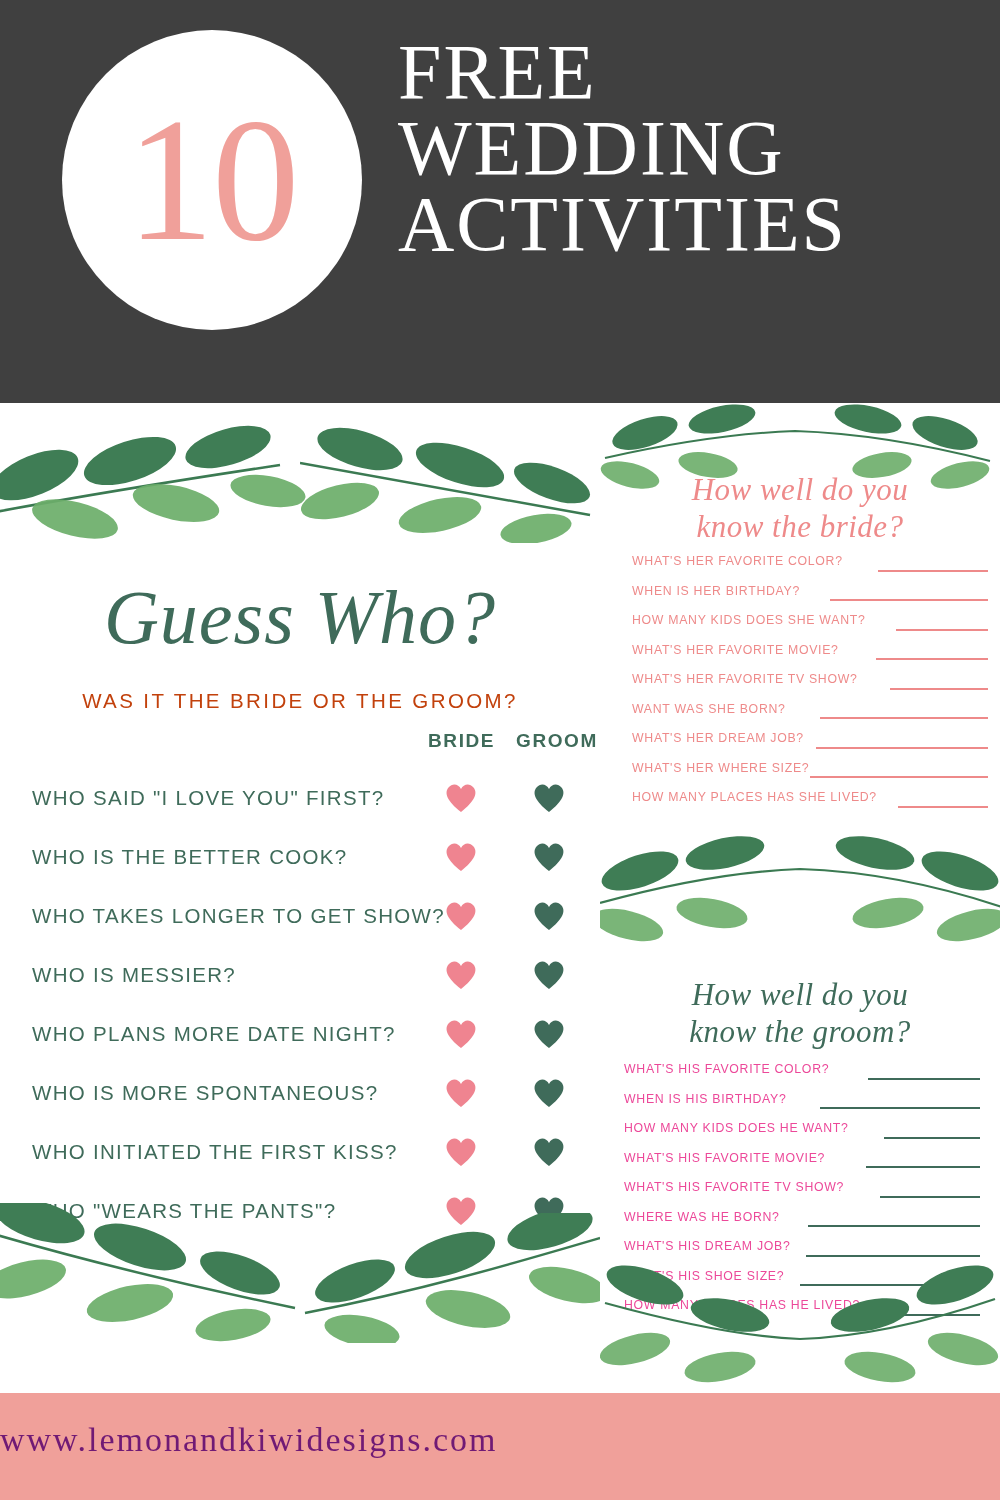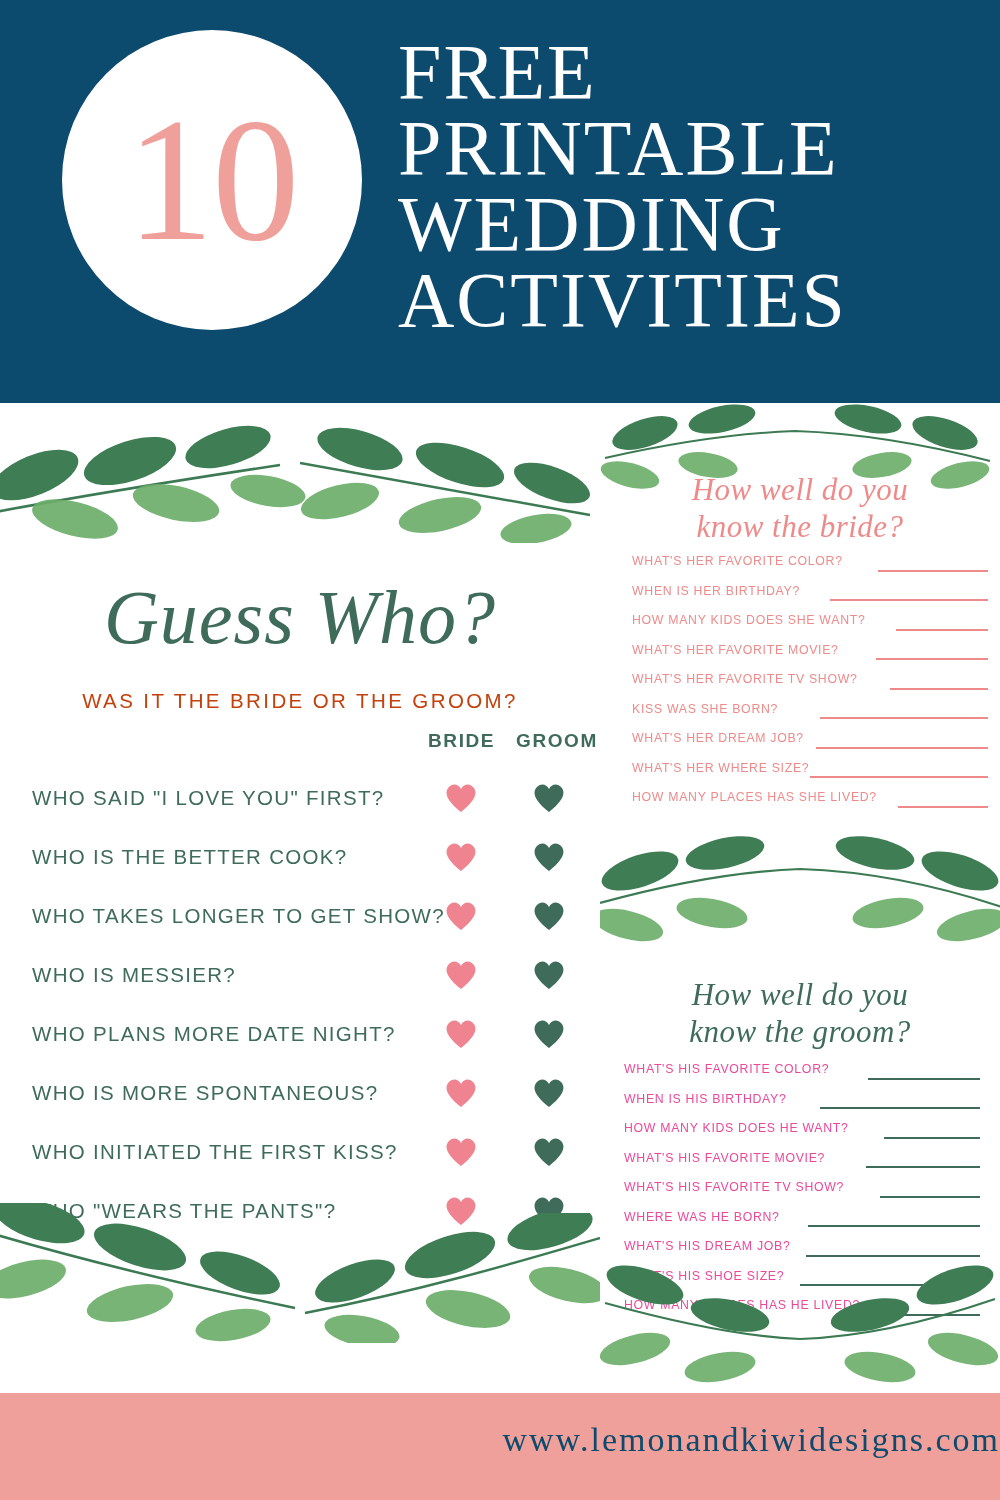--- a/index.html
+++ b/index.html
@@ -14,21 +14,21 @@
     overflow: hidden;
     position: relative;
   }
 
   
   .header {
     position: absolute;
     left: 0; top: 0;
     width: 1000px;
     height: 403px;
-    background: #0c4a6e;
+    background: #404040;
     overflow: hidden;
   }
   .header-circle {
     position: absolute;
     left: 62px;
     top: 30px;
     width: 300px;
     height: 300px;
     border-radius: 50%;
     background: #ffffff;
@@ -80,25 +80,25 @@
     left: 0;
     top: 1393px;
     width: 1000px;
     height: 107px;
     background: #f0a09a;
   }
   .footer-url {
     position: absolute;
     width: 1000px;
     top: 28px;
-    text-align: right;
+    text-align: left;
     font-family: "Liberation Serif", serif;
     font-size: 34px;
     letter-spacing: 2px;
-    color: #0c4a6e;
+    color: #701a75;
   }
 
   
   .card-left {
     position: absolute;
     left: 0px;
     top: 0px;
     width: 600px;
     height: 940px;
     background: #ffffff;
@@ -237,21 +237,20 @@
   svg { display: block; }
 </style>
 </head>
 <body>
 
 <div class="header">
   <div class="header-circle"></div>
   <div class="header-number">10</div>
   <div class="header-title">
     <span class="line">FREE</span>
-    <span class="line">PRINTABLE</span>
     <span class="line">WEDDING</span>
     <span class="line">ACTIVITIES</span>
   </div>
 </div>
 
 <div class="content">
 
   <div class="card-left">
 
     <div class="leaf-wrap" style="left:-20px; top:10px;">
@@ -483,21 +482,21 @@
       </div>
       <div class="qa-row">
         <span class="qa-q">WHAT'S HER FAVORITE MOVIE?</span>
         <span class="qa-line" style="width:112px;"></span>
       </div>
       <div class="qa-row">
         <span class="qa-q">WHAT'S HER FAVORITE TV SHOW?</span>
         <span class="qa-line" style="width:98px;"></span>
       </div>
       <div class="qa-row">
-        <span class="qa-q">KISS WAS SHE BORN?</span>
+        <span class="qa-q">WANT WAS SHE BORN?</span>
         <span class="qa-line" style="width:168px;"></span>
       </div>
       <div class="qa-row">
         <span class="qa-q">WHAT'S HER DREAM JOB?</span>
         <span class="qa-line" style="width:172px;"></span>
       </div>
       <div class="qa-row">
         <span class="qa-q">WHAT'S HER WHERE SIZE?</span>
         <span class="qa-line" style="width:178px;"></span>
       </div>

